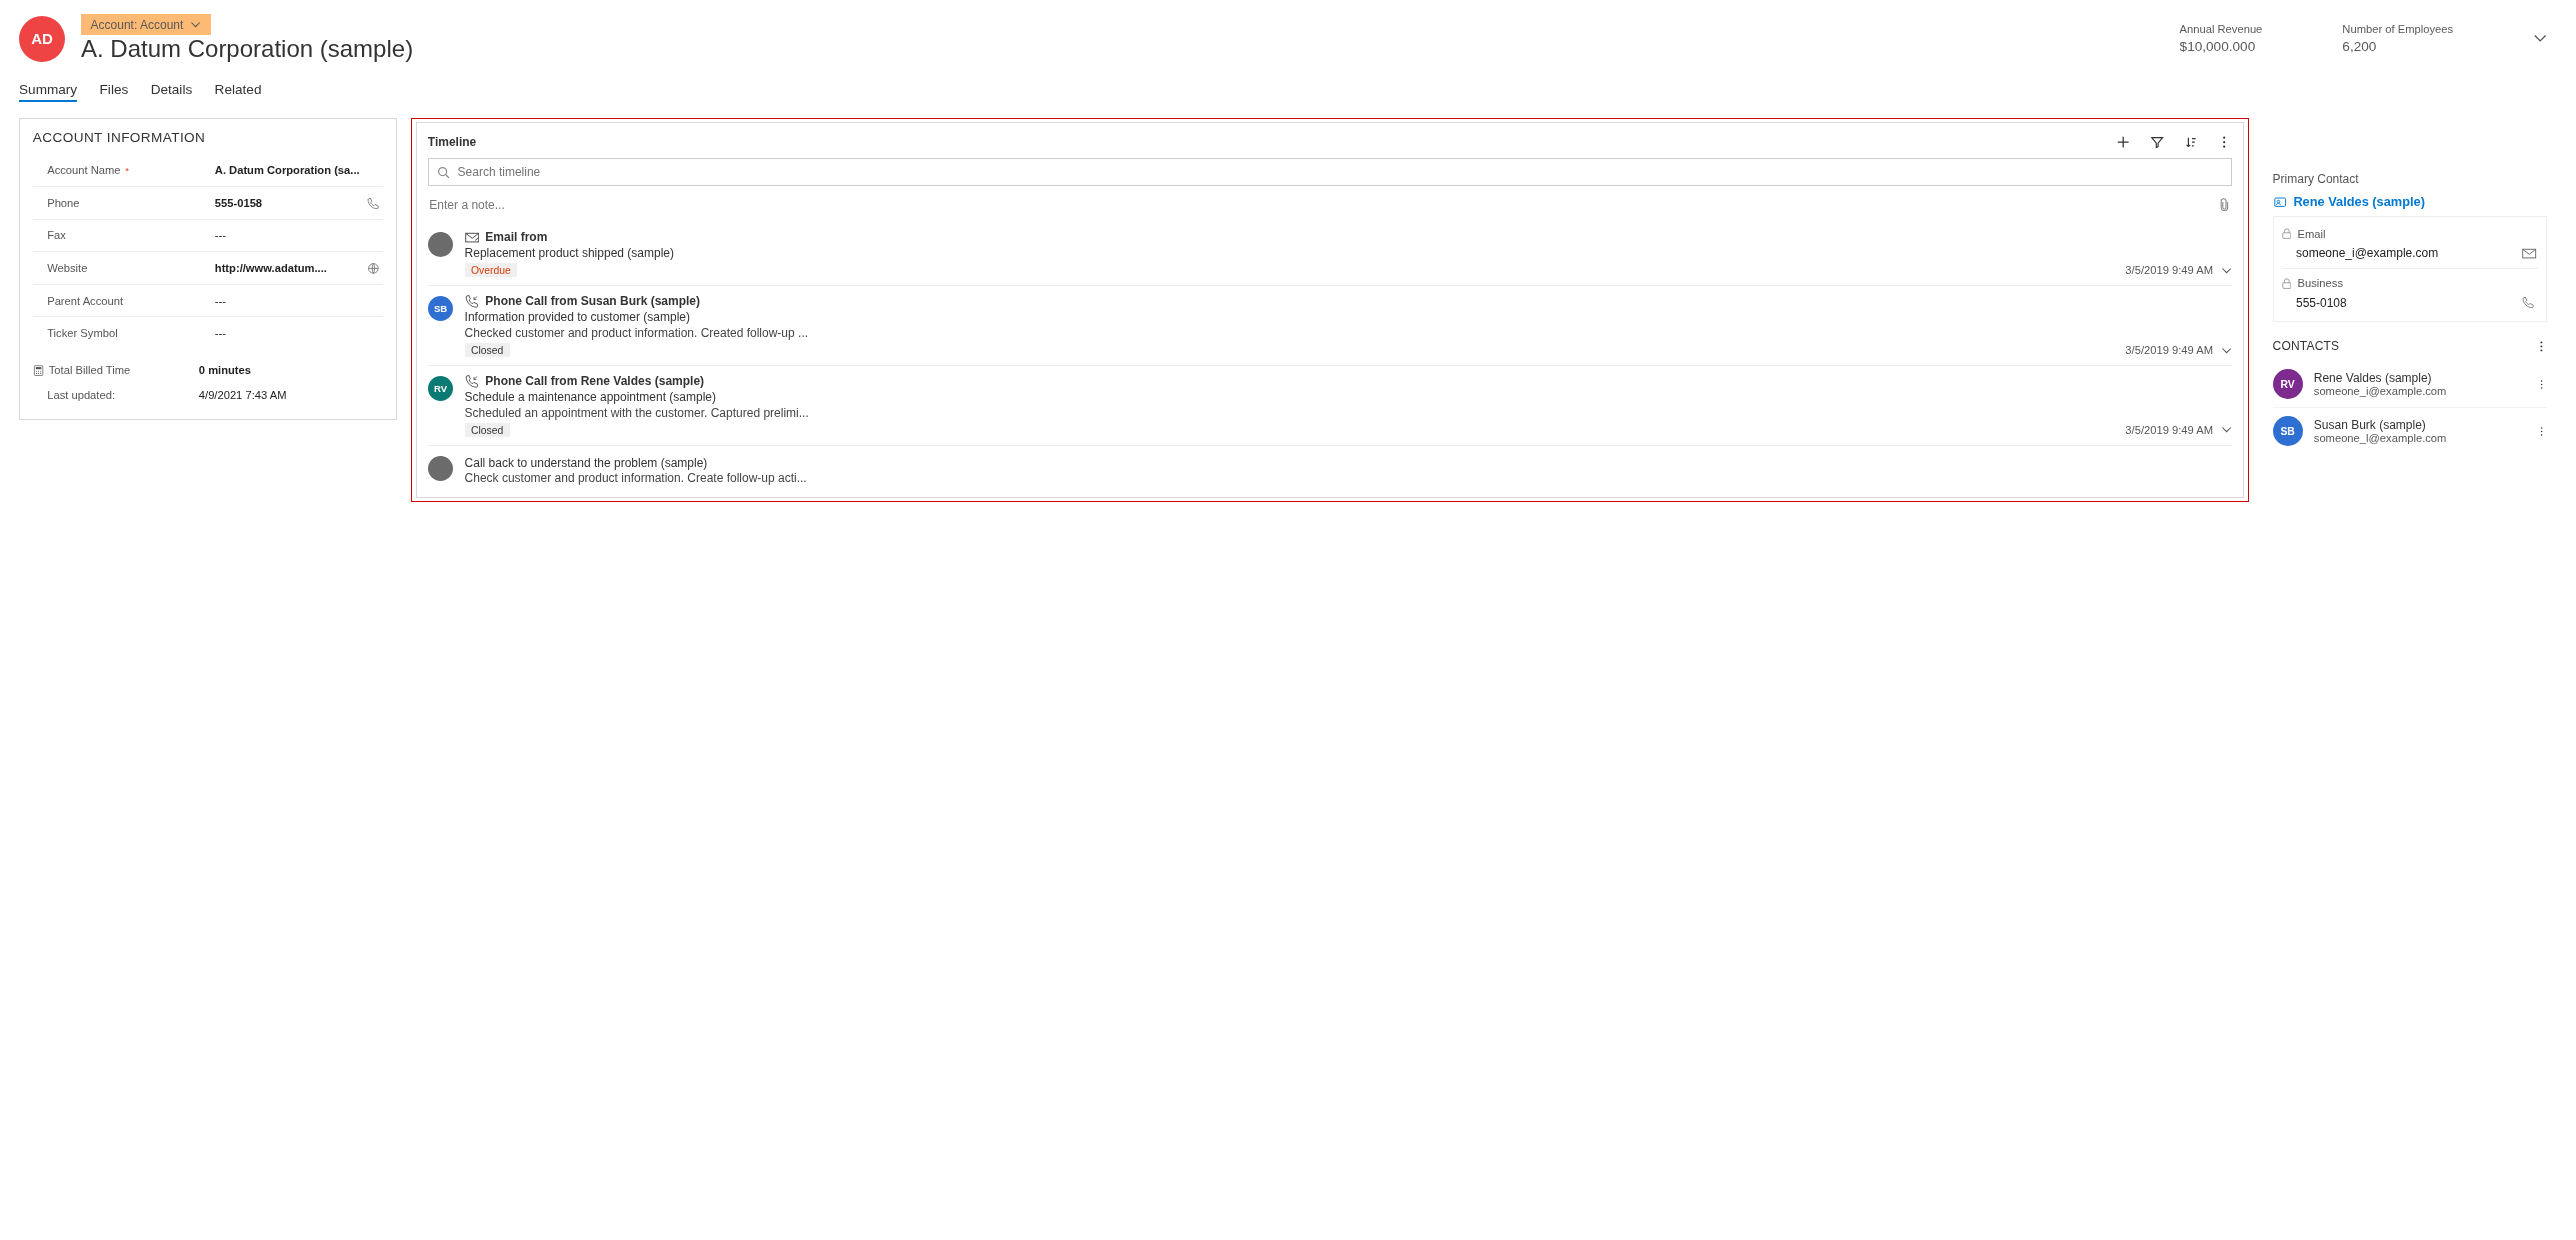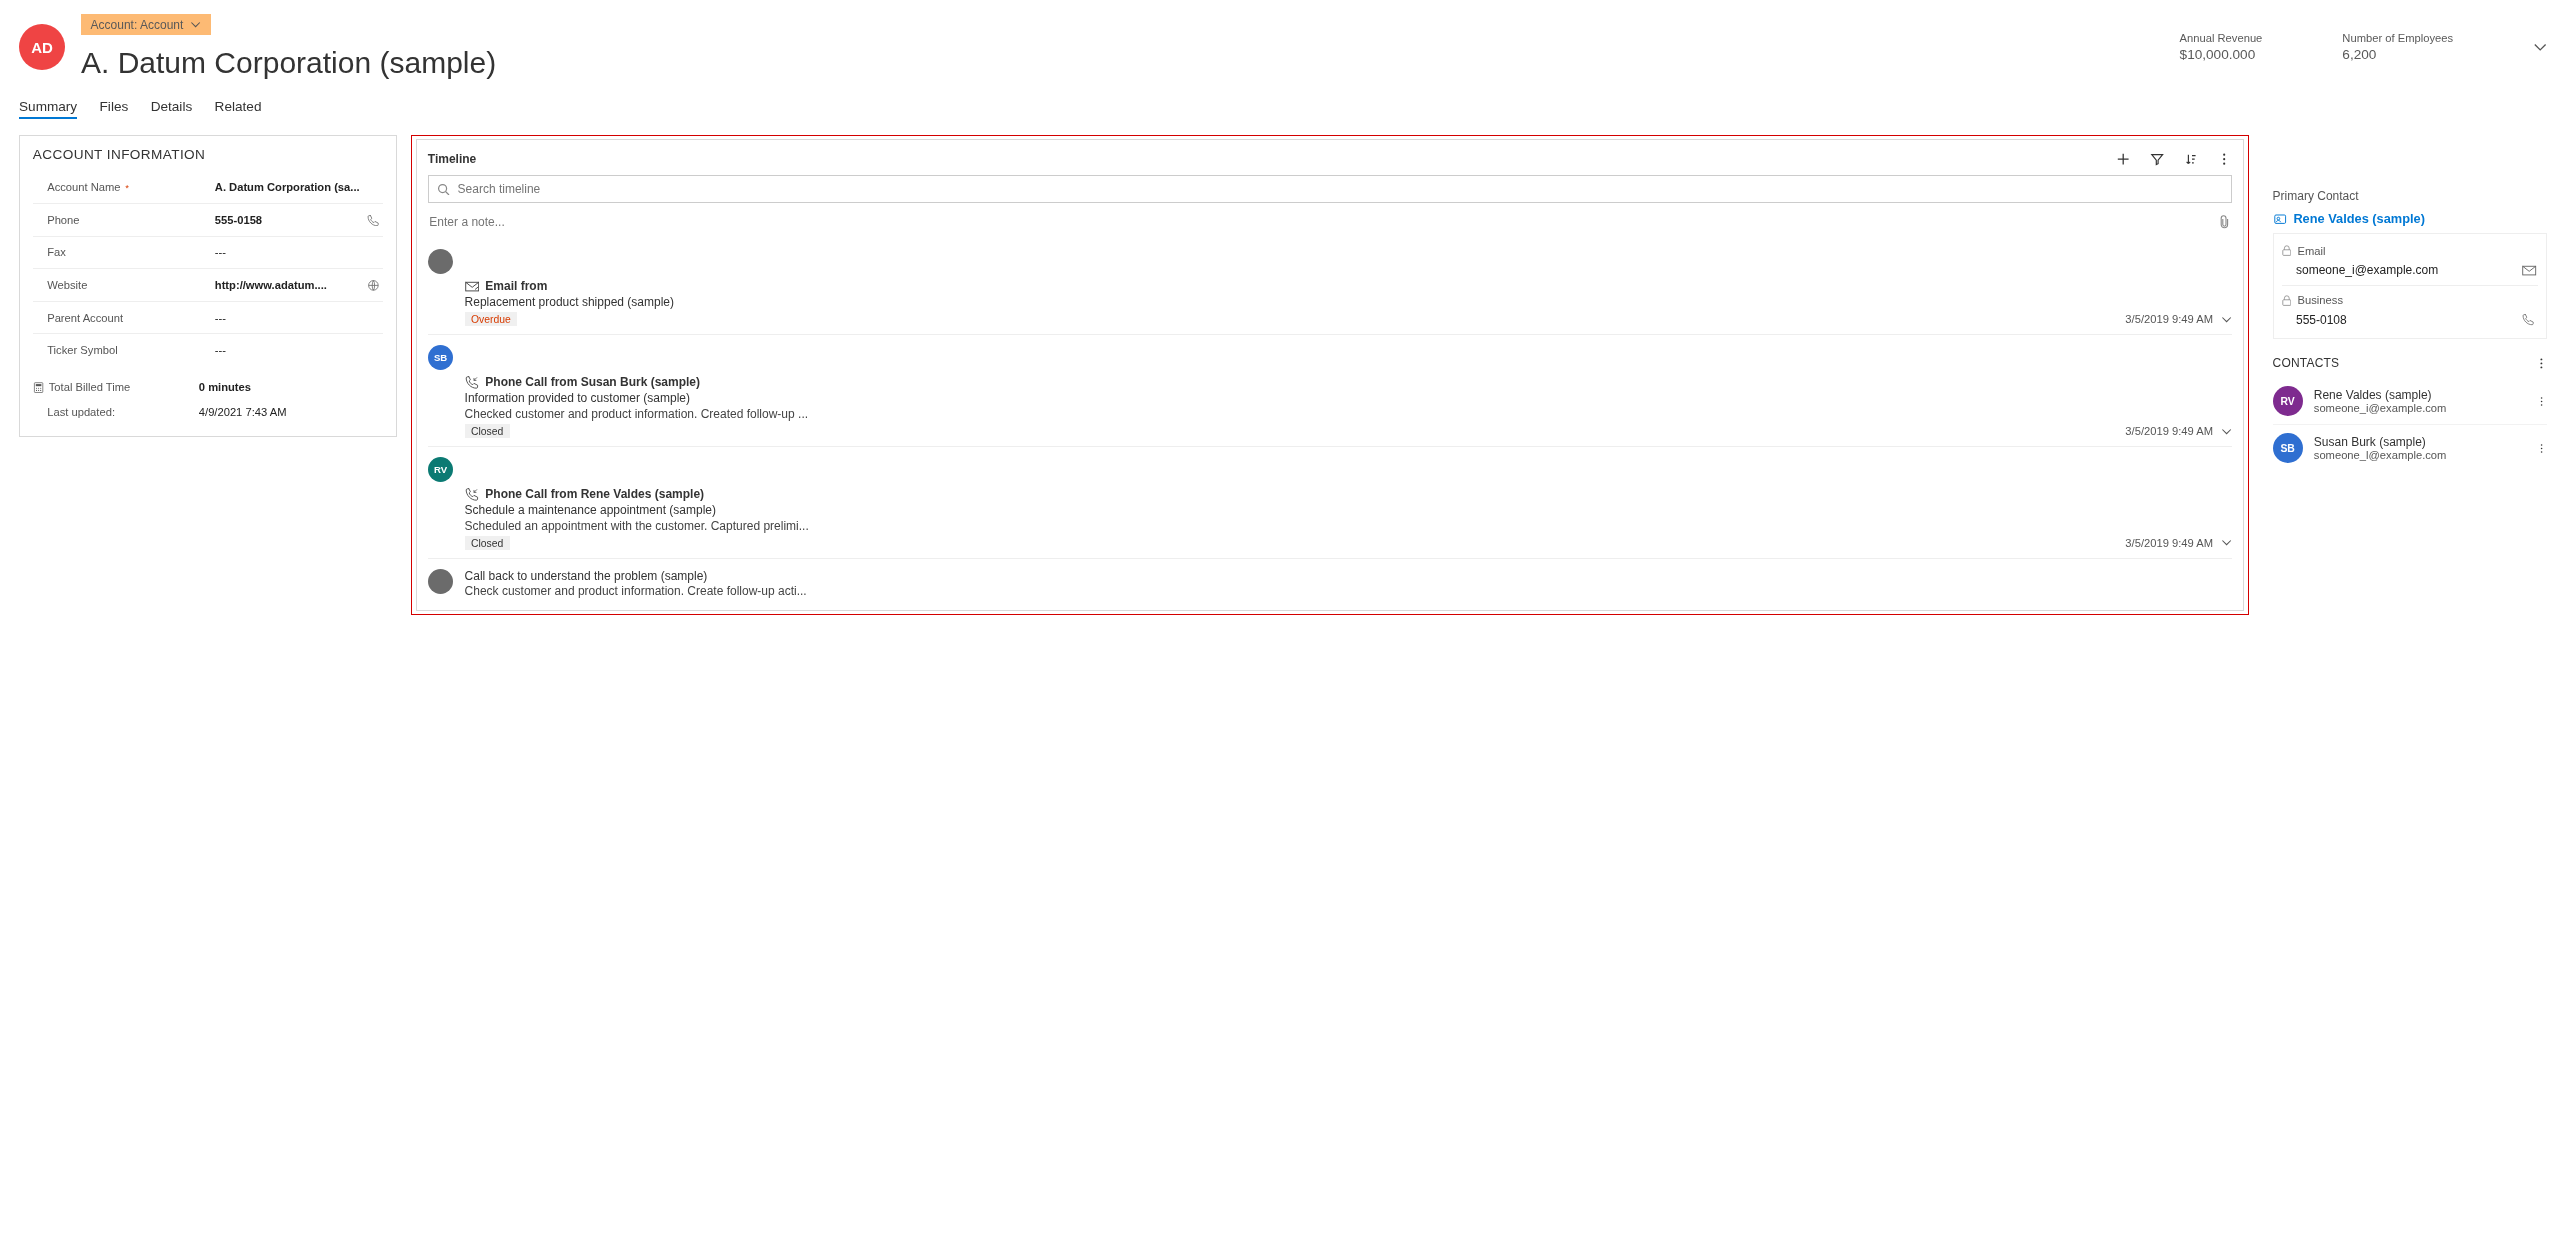--- a/index.html
+++ b/index.html
@@ -4,21 +4,21 @@
 <style>
 * { box-sizing: border-box; margin: 0; padding: 0; }
 body { font-family: "Segoe UI", -apple-system, sans-serif; color: #333; background: #fff; font-size: 11.2px; }
 .root { padding: 14.4px 19px; }
 
 
 .header { display: flex; align-items: center; gap: 16px; padding-bottom: 19px; }
 .avatar-lg { width: 46px; height: 46px; border-radius: 50%; background: #ef4444; color: #fff; display:flex; align-items:center; justify-content:center; font-size: 15px; font-weight:600; flex-shrink:0;}
 .header-title-block { flex: 1; }
 .entity-type-chip { display:inline-flex; align-items:center; gap:6.4px; background:#fdba74; padding:3.2px 9.6px; font-size:12px; color:#595959; cursor:pointer;}
-.entity-name { font-size: 30px; font-weight: 400; margin-top:11px;}
+.entity-name { font-size: 24px; font-weight: 400; margin-top:0;}
 .header-metrics { display:flex; gap: 80px; align-items:center; padding-right:9.6px;}
 .metric-label { font-size:11.2px; color:#595959; }
 .metric-value { font-size:13.6px; color:#595959; margin-top:3.2px;}
 .chevron-cell { display:flex; align-items:center;}
 
 
 .tabs { display:flex; gap: 22.4px; border-bottom: none; padding-bottom:4.8px; margin-bottom:11.2px;}
 .tab { font-size:13.6px; color:#333; cursor:pointer; padding-bottom:3.2px; }
 .tab.active { border-bottom: 2.4px solid #0078d4; font-weight:400;}
 
@@ -47,21 +47,21 @@
 .icon-btn { width:16px; height:16px; display:flex; align-items:center; justify-content:center; cursor:pointer; color:#555;}
 .search-box { border:0.8px solid #ccc; display:flex; align-items:center; padding:5.6px 8px; gap:8px; color:#777; margin-bottom:8px;}
 .search-box input { border:none; outline:none; flex:1; font-size:12px; color:#333;}
 .note-row { display:flex; align-items:center; color:#888; font-size:12px; padding:4.8px 1.6px 9.6px 1.6px;}
 .note-row input { border:none; outline:none; flex:1; font-size:12px; color:#333;}
 
 .activity { display:flex; gap:11.2px; padding:8px 0; border-top:0.8px solid #eee;}
 .activity:first-of-type { border-top:none;}
 .act-avatar { width:25.6px; height:25.6px; border-radius:50%; flex-shrink:0; display:flex; align-items:center; justify-content:center; color:#fff; font-size:9.6px; font-weight:600; margin-top:1.6px;}
 .act-body { flex:1; min-width:0;}
-.act-title-row { display:flex; align-items:center; gap:6.4px; font-size:12px; font-weight:600;margin-top:32px;}
+.act-title-row { display:flex; align-items:center; gap:6.4px; font-size:12px; font-weight:600;}
 .act-subtitle { font-size:12px; color:#333; margin-top:1.6px;}
 .act-desc { font-size:12px; color:#444; margin-top:1.6px; white-space:nowrap; overflow:hidden; text-overflow:ellipsis;}
 .act-footer { display:flex; align-items:center; margin-top:3.2px;}
 .badge { padding:1.6px 6.4px; font-size:10.4px; background:#f0f0f0;}
 .badge.overdue { color:#d83b01;}
 .act-time { margin-left:auto; font-size:11.2px; color:#555;}
 .act-expand { margin-left:8px; color:#555;}
 
 
 .right { width: 294px; }

